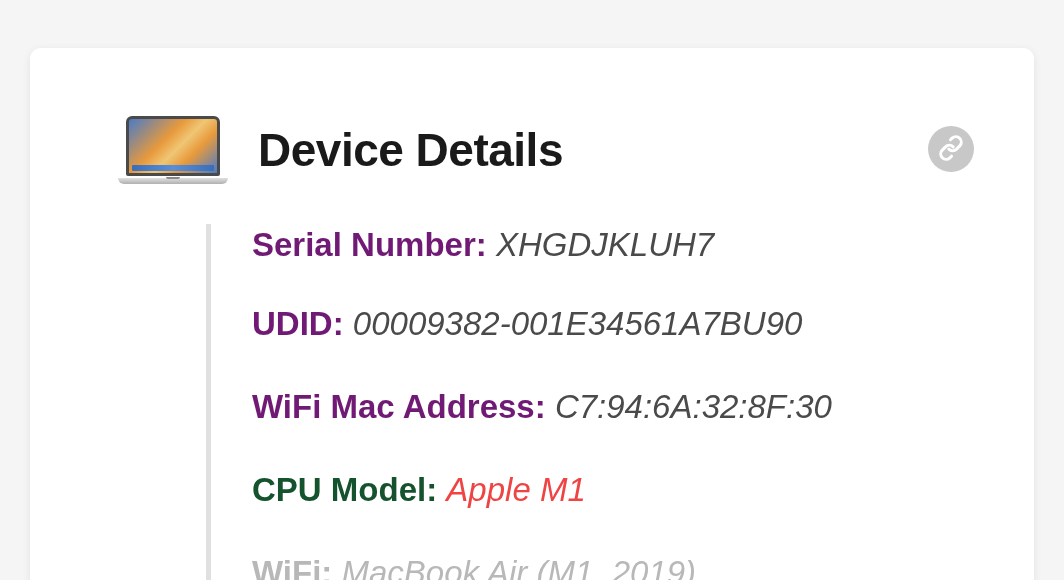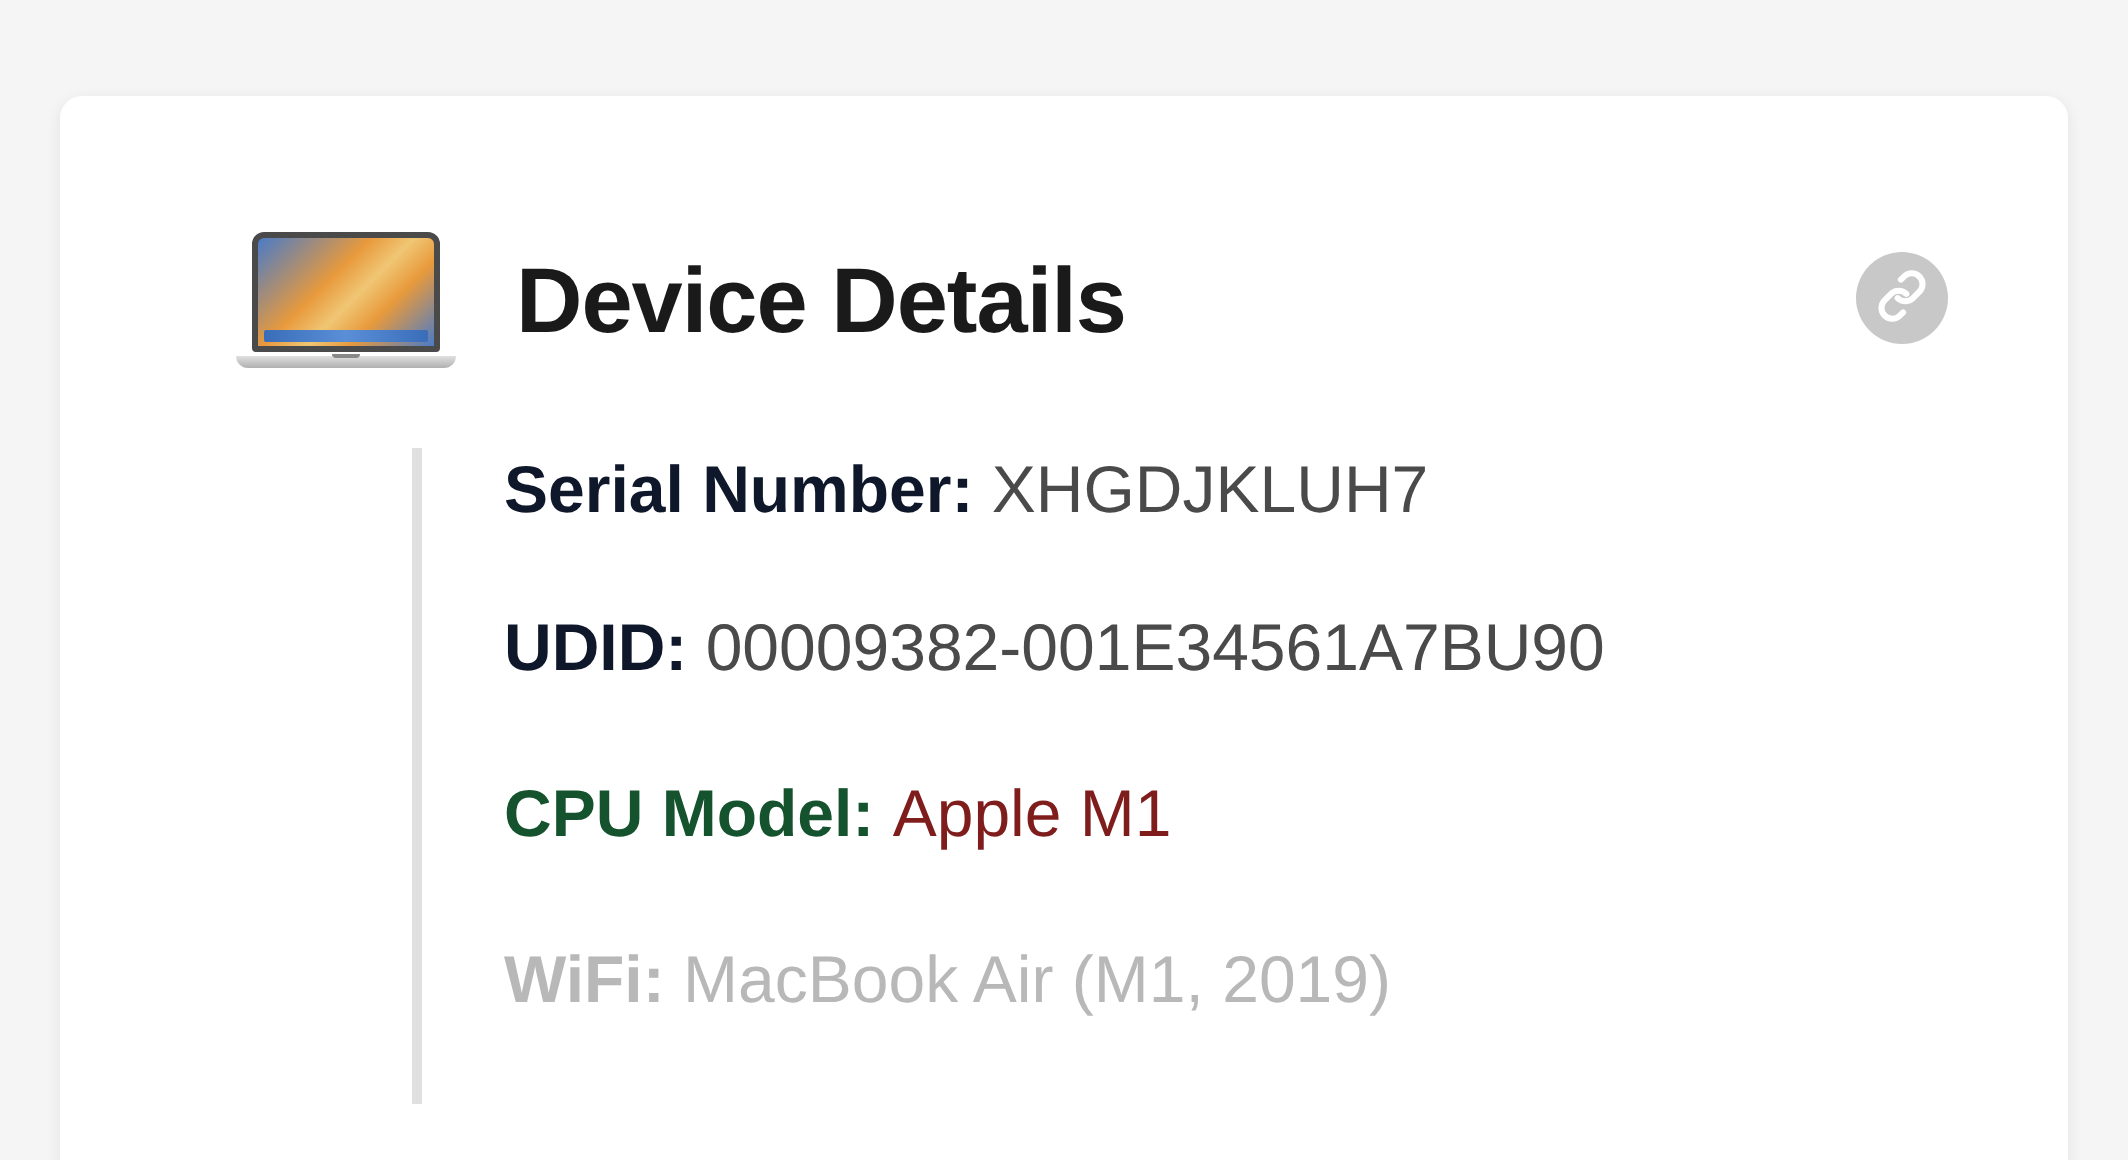--- a/index.html
+++ b/index.html
@@ -117,28 +117,29 @@
     .row {
       padding: 0 0 40px 42px;
       font-size: 33px;
       line-height: 1.3;
     }
     .row:first-child {
       padding-bottom: 36px;
     }
     .lbl {
       font-weight: 800;
-      color: #0f172a;
+      color: #701a75;
     }
     .val {
       font-weight: 500;
       color: #4a4a4a;
+      font-style: italic;
     }
     .lbl.faded { color: #14532d; }
-    .val.faded { color: #7f1d1d; }
+    .val.faded { color: #ef4444; }
     .lbl.faded2 { color: #b8b8b8; }
     .val.faded2 { color: #b8b8b8; }
   </style>
 </head>
 <body>
 
 <div class="card">
   <div class="header">
     <div class="device-icon">
       <div class="laptop-screen"></div>
@@ -158,20 +159,24 @@
   <div class="details">
     <div class="row">
       <span class="lbl">Serial Number: </span>
       <span class="val">XHGDJKLUH7</span>
     </div>
     <div class="row">
       <span class="lbl">UDID: </span>
       <span class="val">00009382-001E34561A7BU90</span>
     </div>
     <div class="row">
+      <span class="lbl">WiFi Mac Address: </span>
+      <span class="val">C7:94:6A:32:8F:30</span>
+    </div>
+    <div class="row">
       <span class="lbl faded">CPU Model: </span>
       <span class="val faded">Apple M1</span>
     </div>
     <div class="row">
       <span class="lbl faded2">WiFi: </span>
       <span class="val faded2">MacBook Air (M1, 2019)</span>
     </div>
 
   </div>
 </div>

